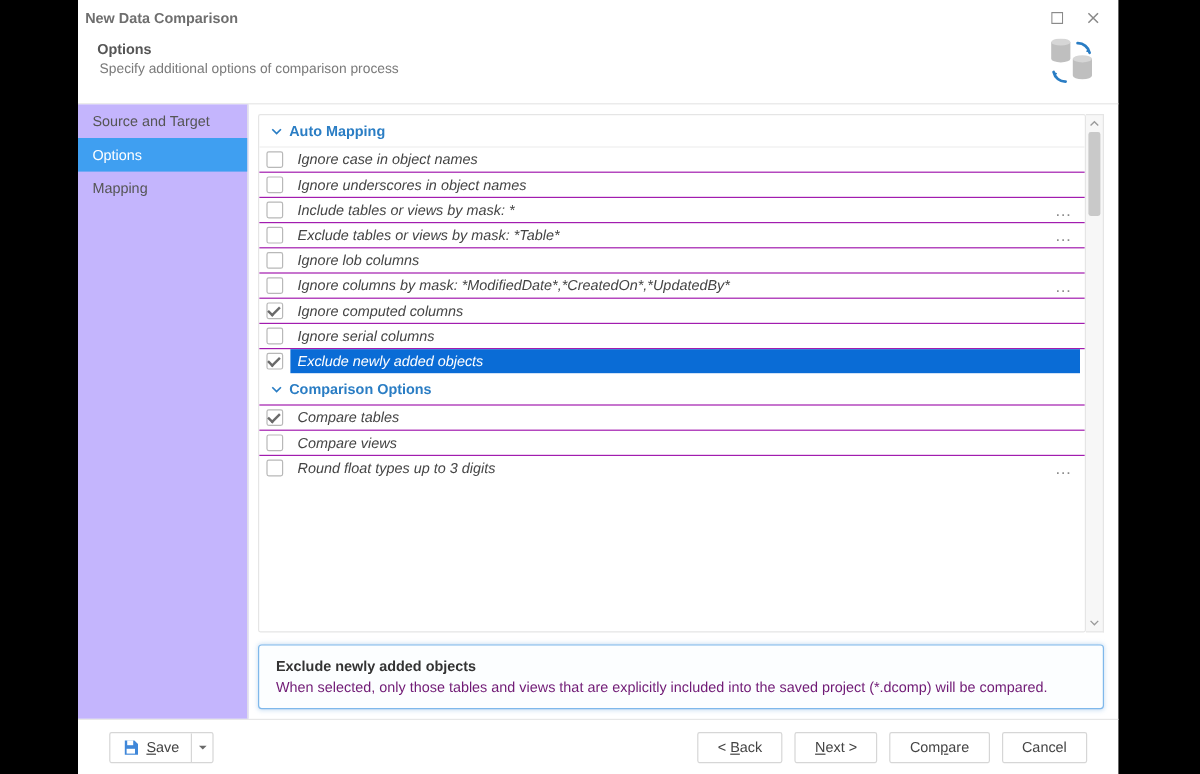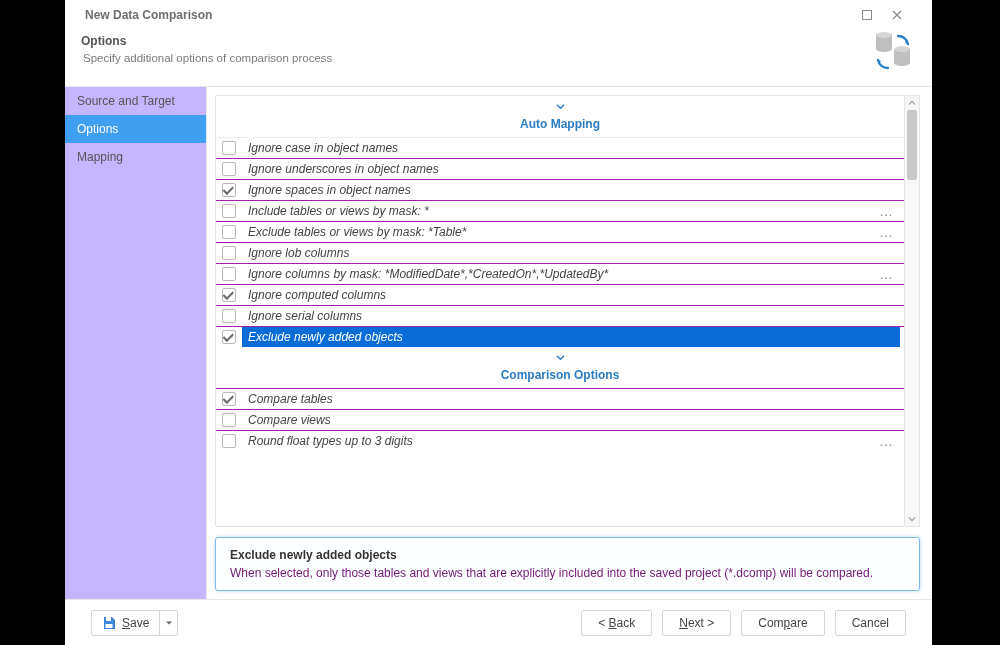--- a/index.html
+++ b/index.html
@@ -3,21 +3,21 @@
 <meta charset="utf-8">
 <style>
   * { box-sizing: border-box; }
   html, body { margin: 0; padding: 0; height: 100%; font-family: "Segoe UI", Tahoma, sans-serif; font-size: 12px; color: #444; background: #000; }
   .stage { width: 1000px; height: 645px; background: #000; position: relative; }
   .window {
     position: absolute; left: 65px; top: 0; width: 867px; height: 645px;
     background: #fff; display: flex; flex-direction: column;
   }
   
-  .titlebar { display: flex; align-items: center; height: 30px; padding: 0 20px; color: #6e6e6e; font-weight: 600; font-size: 12px; }
+  .titlebar { display: flex; align-items: center; height: 30px; padding: 0 6px; color: #6e6e6e; font-weight: 600; font-size: 12px; }
   .titlebar .spacer { flex: 1; }
   .win-btn { width: 30px; height: 28px; display: flex; align-items: center; justify-content: center; color: #888; cursor: pointer; }
   
   .header { padding: 4px 16px 14px 16px; display: flex; align-items: flex-start; }
   .header-text { flex: 1; }
   .header-title { font-weight: 600; color: #555; font-size: 12px; margin-bottom: 4px; }
   .header-sub { color: #7a7a7a; font-size: 11.5px; padding-left: 2px; }
   .header-icon { width: 46px; height: 40px; margin-top: -2px; }
   
   .body { flex: 1; display: flex; min-height: 0; border-top: 1px solid #e7e7e7; }
@@ -29,21 +29,21 @@
   .search-wrap { position: relative; width: 250px; margin-bottom: 6px; }
   .search-input { width: 100%; height: 24px; border: 1px solid #d6d6d6; border-radius: 2px; padding: 0 22px 0 8px; font-size: 12px; color: #666; outline: none; }
   .search-input::placeholder { color: #b7b7b7; }
   .search-clear { position: absolute; right: 6px; top: 50%; transform: translateY(-50%); color: #d33; font-size: 12px; cursor: pointer; }
   
   .scroll-wrap { flex: 1; display: flex; min-height: 0; }
   .options-panel { flex: 1; border: 1px solid #e5e5e5; border-radius: 2px; overflow-y: auto; background: #fff; min-height: 0; }
   .vscroll { width: 15px; border: 1px solid #e5e5e5; border-left: none; background: #f7f7f7; display: flex; flex-direction: column; }
   .vscroll .track { flex: 1; position: relative; }
   .vscroll .thumb { position: absolute; top: 0; left: 2px; right: 2px; height: 70px; background: #c9c9c9; border-radius: 2px; }
-  .group-header { display: flex; align-items: center; gap: 6px; padding: 6px 10px 6px 10px; color: #2a7dc4; font-weight: 600; font-size: 12px; flex-direction: column; }
+  .group-header { display: flex; align-items: center; gap: 6px; padding: 6px 10px 6px 10px; color: #2a7dc4; font-weight: 600; font-size: 12px; }
   .group-header .chev { display: inline-flex; }
   .opt-row { display: flex; align-items: center; height: 21px; padding: 0 4px 0 4px; border-top: 1px solid #a21caf; position: relative; }
   .opt-row.first { border-top: 1px solid #eee; }
   .opt-row .cb { width: 14px; height: 14px; border: 1px solid #b8b8b8; border-radius: 2px; background: #fff; display: inline-flex; align-items: center; justify-content: center; margin-left: 2px; }
   .opt-row .cb.checked::after { content: ""; width: 8px; height: 4px; border-left: 2px solid #6a6a6a; border-bottom: 2px solid #6a6a6a; transform: rotate(-45deg) translate(0px,-1px); }
   .opt-row.selected .cb.checked::after { border-color: #6a6a6a; }
   .opt-row .label-area { flex: 1; display: flex; align-items: center; height: 100%; margin-left: 6px; padding-left: 6px; font-style: italic; }
   .opt-row.selected .label-area { background: #0a6cd6; color: #fff; }
   .opt-row .ell { position: absolute; right: 10px; color: #8a8a8a; font-size: 14px; letter-spacing: 1px; }
   
@@ -130,26 +130,20 @@
           <div class="opt-row first">
             <span class="cb"></span>
             <span class="label-area">
                   <span>Ignore case in object names</span>
                 </span>
           </div>
           <div class="opt-row">
             <span class="cb"></span>
             <span class="label-area">
                   <span>Ignore underscores in object names</span>
-                </span>
-          </div>
-          <div class="opt-row">
-            <span class="cb checked"></span>
-            <span class="label-area">
-                  <span>Ignore spaces in object names</span>
                 </span>
           </div>
           <div class="opt-row">
             <span class="cb"></span>
             <span class="label-area">
                   <span>Include tables or views by mask: *</span>
                 </span>
             <span class="ell">…</span>
           </div>
           <div class="opt-row">

